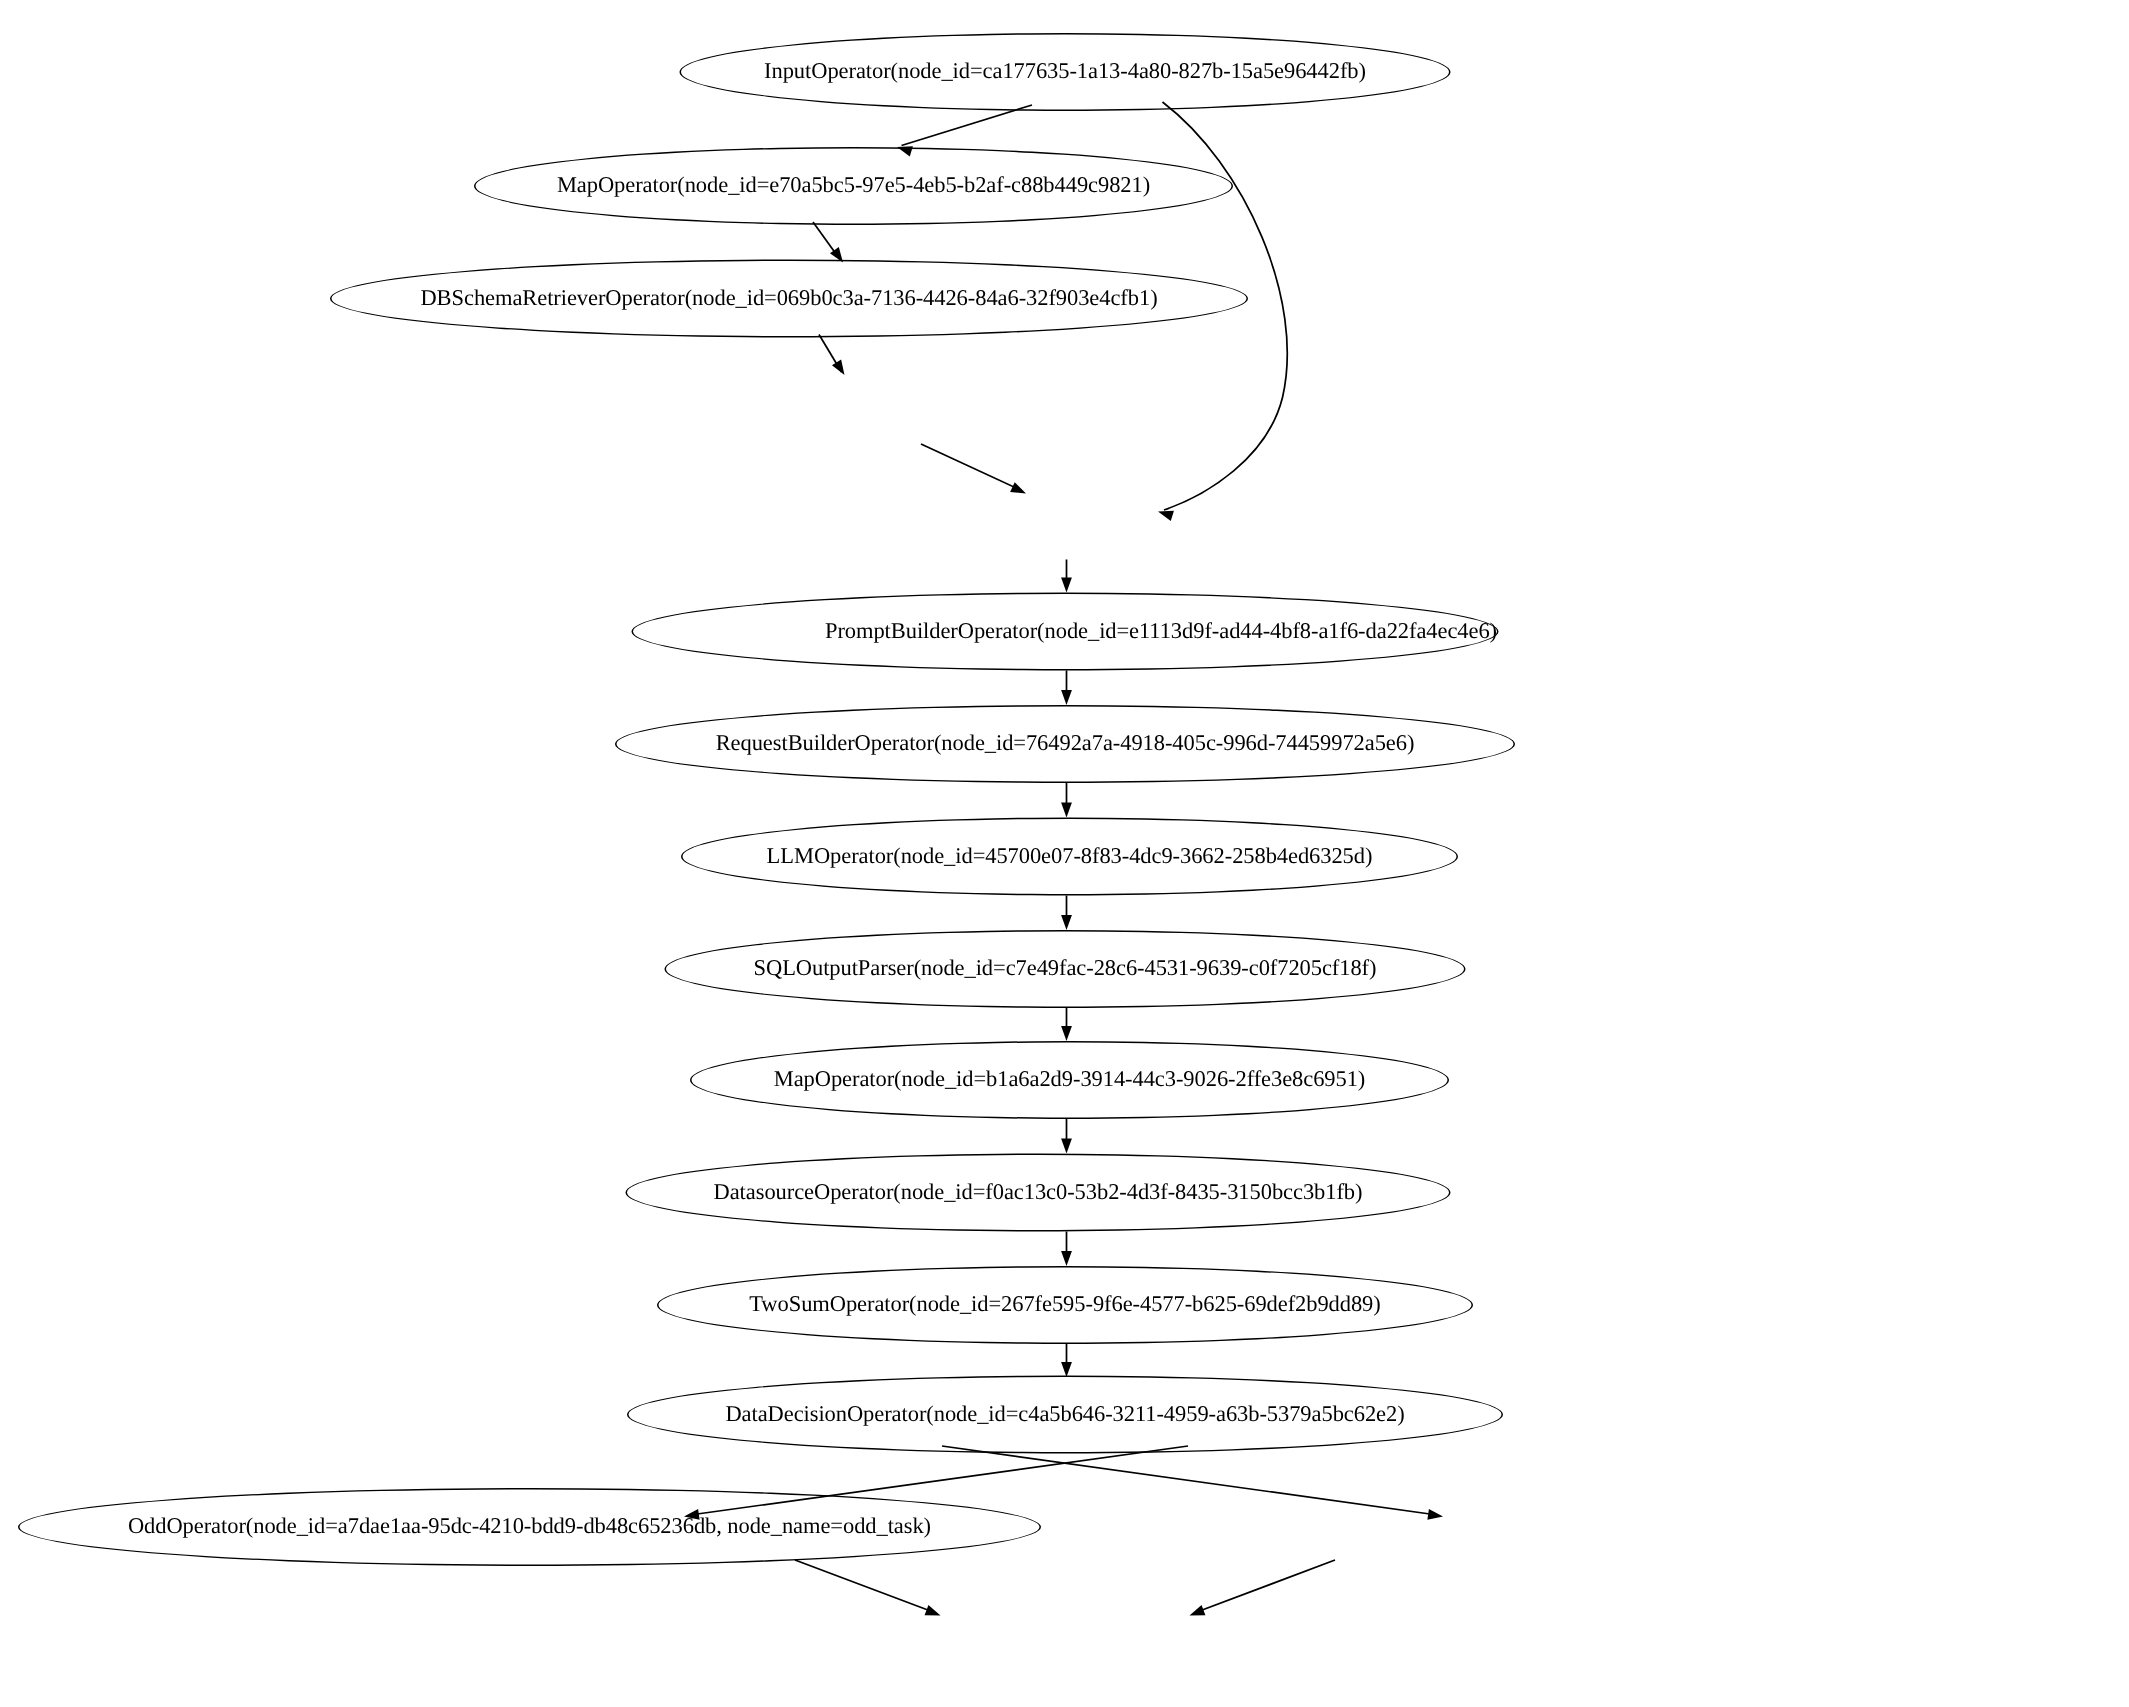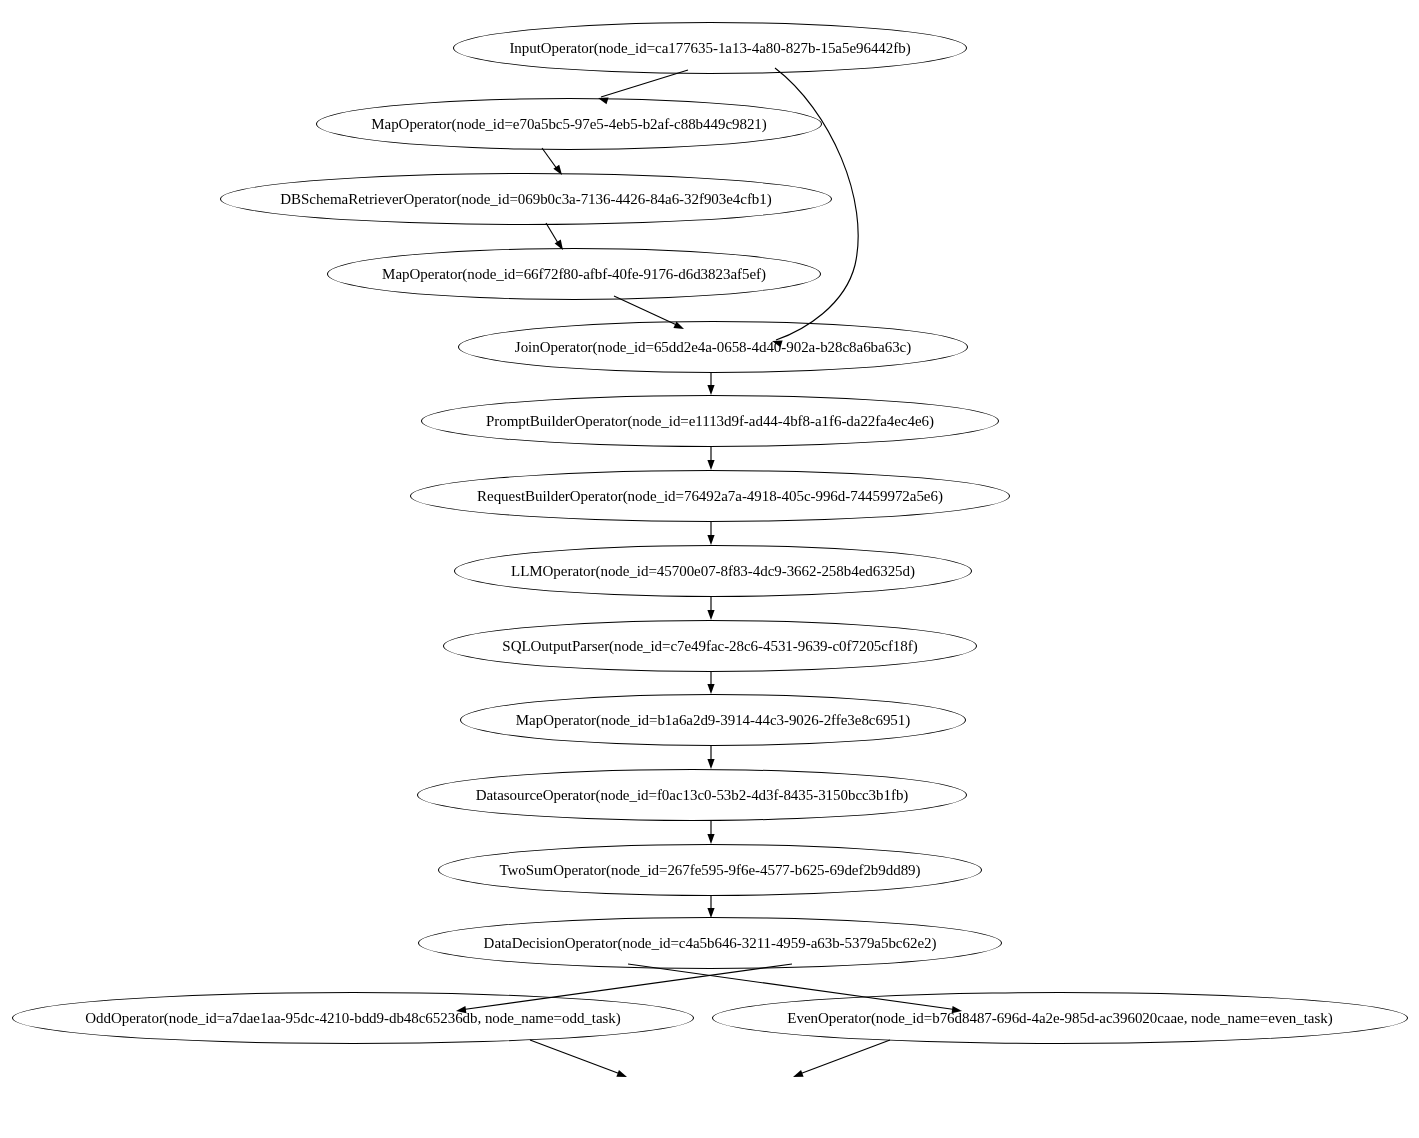--- a/index.html
+++ b/index.html
@@ -97,27 +97,21 @@
   <div id="node-layer">
       <div class="graph-node" style="left: 453px; top: 22px; width: 514px; height: 52px;">
         <span class="node-label">InputOperator(node_id=ca177635-1a13-4a80-827b-15a5e96442fb)</span>
       </div>
       <div class="graph-node" style="left: 316px; top: 98px; width: 506px; height: 52px;">
         <span class="node-label">MapOperator(node_id=e70a5bc5-97e5-4eb5-b2af-c88b449c9821)</span>
       </div>
       <div class="graph-node" style="left: 220px; top: 173px; width: 612px; height: 52px;">
         <span class="node-label">DBSchemaRetrieverOperator(node_id=069b0c3a-7136-4426-84a6-32f903e4cfb1)</span>
       </div>
-      <div class="graph-node" style="left: 327px; top: 248px; width: 494px; height: 52px;">
-        <span class="node-label">MapOperator(node_id=66f72f80-afbf-40fe-9176-d6d3823af5ef)</span>
-      </div>
-      <div class="graph-node" style="left: 458px; top: 321px; width: 510px; height: 52px;">
-        <span class="node-label">JoinOperator(node_id=65dd2e4a-0658-4d40-902a-b28c8a6ba63c)</span>
-      </div>
-      <div class="graph-node" style="left: 421px; top: 395px; width: 578px; height: 52px;">
+      <div class="graph-node" style="left: 421px; top: 395px; width: 578px; height: 52px; justify-content: flex-end;">
         <span class="node-label">PromptBuilderOperator(node_id=e1113d9f-ad44-4bf8-a1f6-da22fa4ec4e6)</span>
       </div>
       <div class="graph-node" style="left: 410px; top: 470px; width: 600px; height: 52px;">
         <span class="node-label">RequestBuilderOperator(node_id=76492a7a-4918-405c-996d-74459972a5e6)</span>
       </div>
       <div class="graph-node" style="left: 454px; top: 545px; width: 518px; height: 52px;">
         <span class="node-label">LLMOperator(node_id=45700e07-8f83-4dc9-3662-258b4ed6325d)</span>
       </div>
       <div class="graph-node" style="left: 443px; top: 620px; width: 534px; height: 52px;">
         <span class="node-label">SQLOutputParser(node_id=c7e49fac-28c6-4531-9639-c0f7205cf18f)</span>
@@ -130,18 +124,15 @@
       </div>
       <div class="graph-node" style="left: 438px; top: 844px; width: 544px; height: 52px;">
         <span class="node-label">TwoSumOperator(node_id=267fe595-9f6e-4577-b625-69def2b9dd89)</span>
       </div>
       <div class="graph-node" style="left: 418px; top: 917px; width: 584px; height: 52px;">
         <span class="node-label">DataDecisionOperator(node_id=c4a5b646-3211-4959-a63b-5379a5bc62e2)</span>
       </div>
       <div class="graph-node" style="left: 12px; top: 992px; width: 682px; height: 52px;">
         <span class="node-label">OddOperator(node_id=a7dae1aa-95dc-4210-bdd9-db48c65236db, node_name=odd_task)</span>
       </div>
-      <div class="graph-node" style="left: 712px; top: 992px; width: 696px; height: 52px;">
-        <span class="node-label">EvenOperator(node_id=b76d8487-696d-4a2e-985d-ac396020caae, node_name=even_task)</span>
-      </div>
     </div>
 
 </div>
 
 </body></html>

